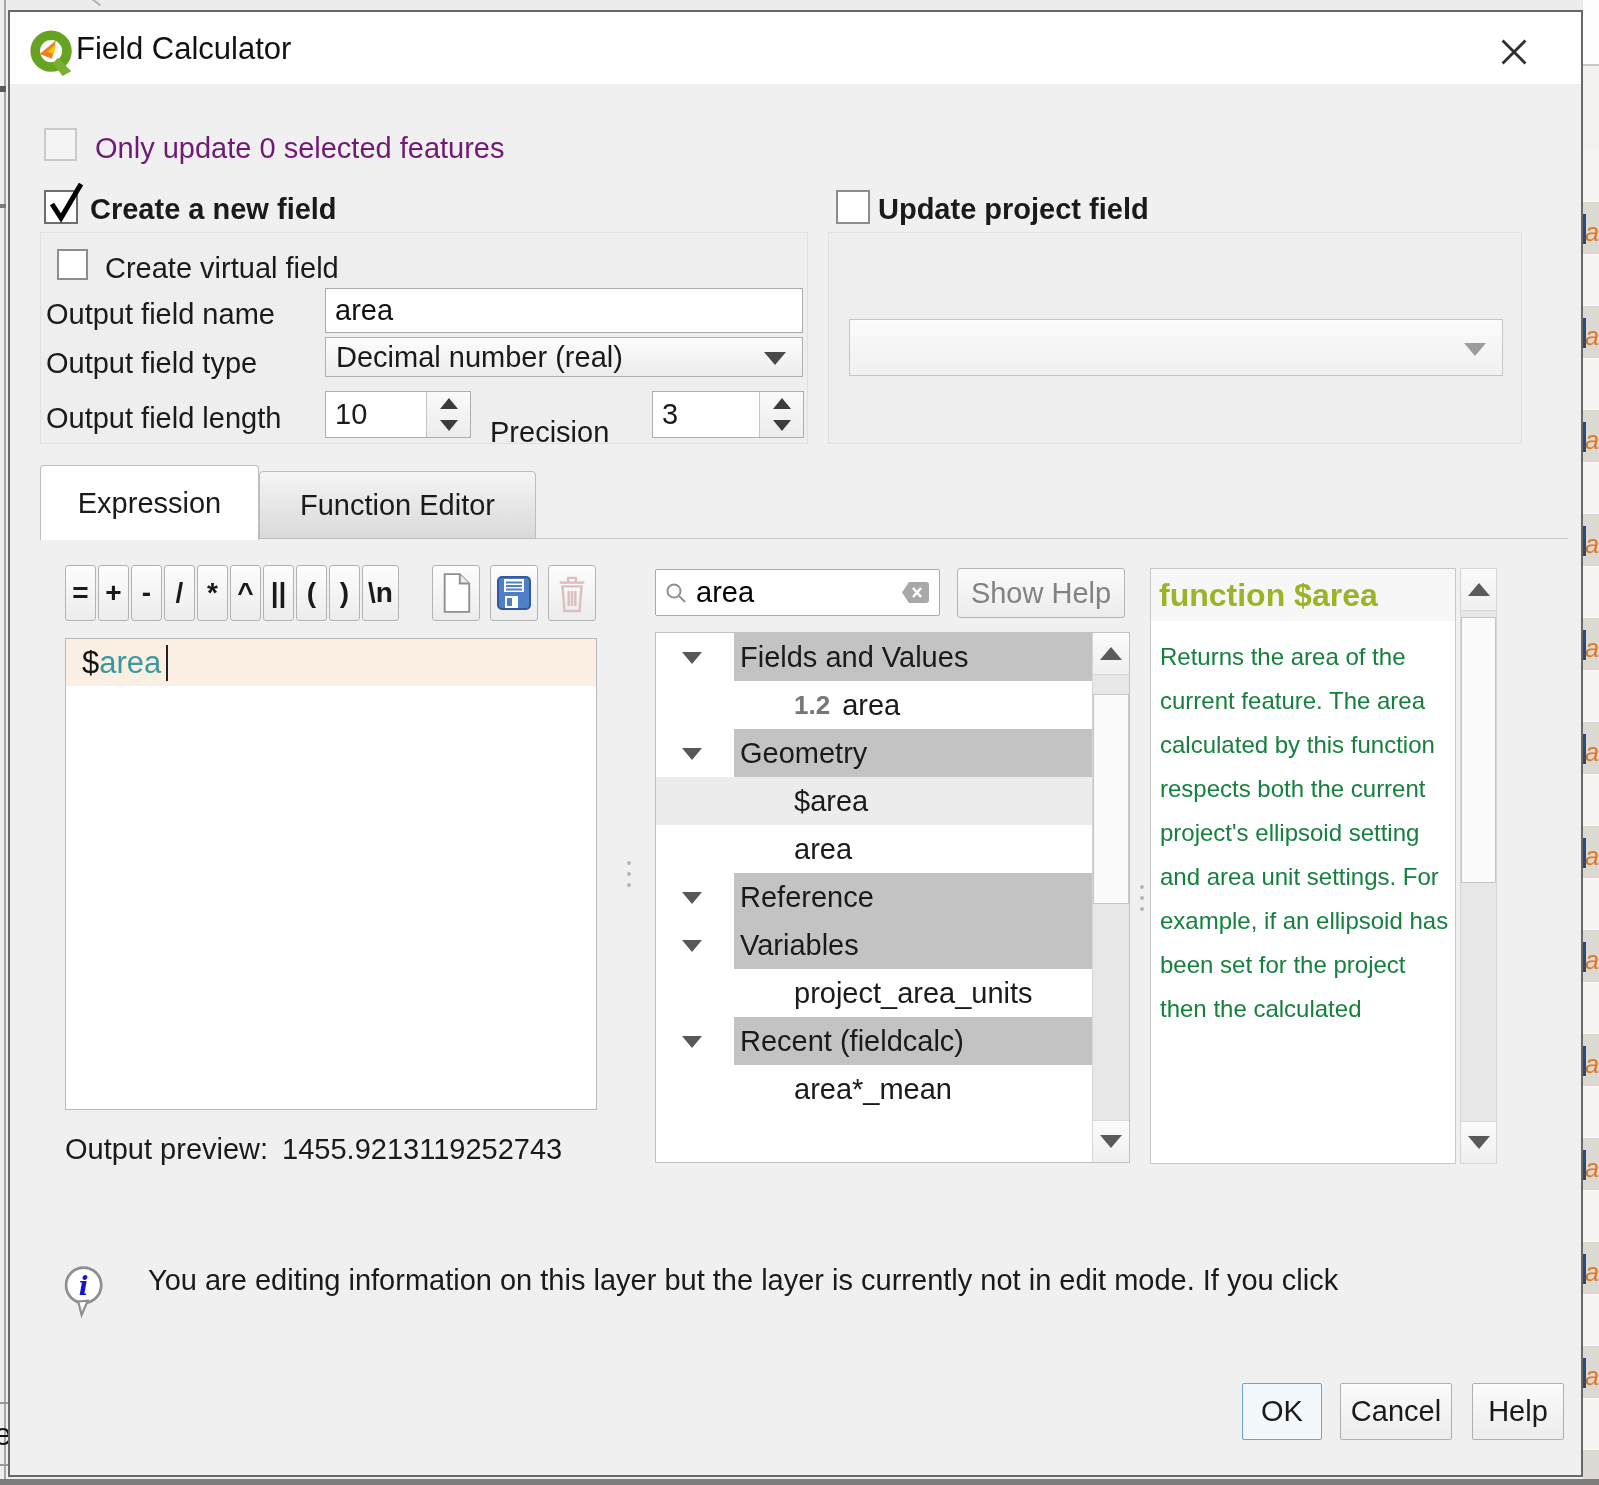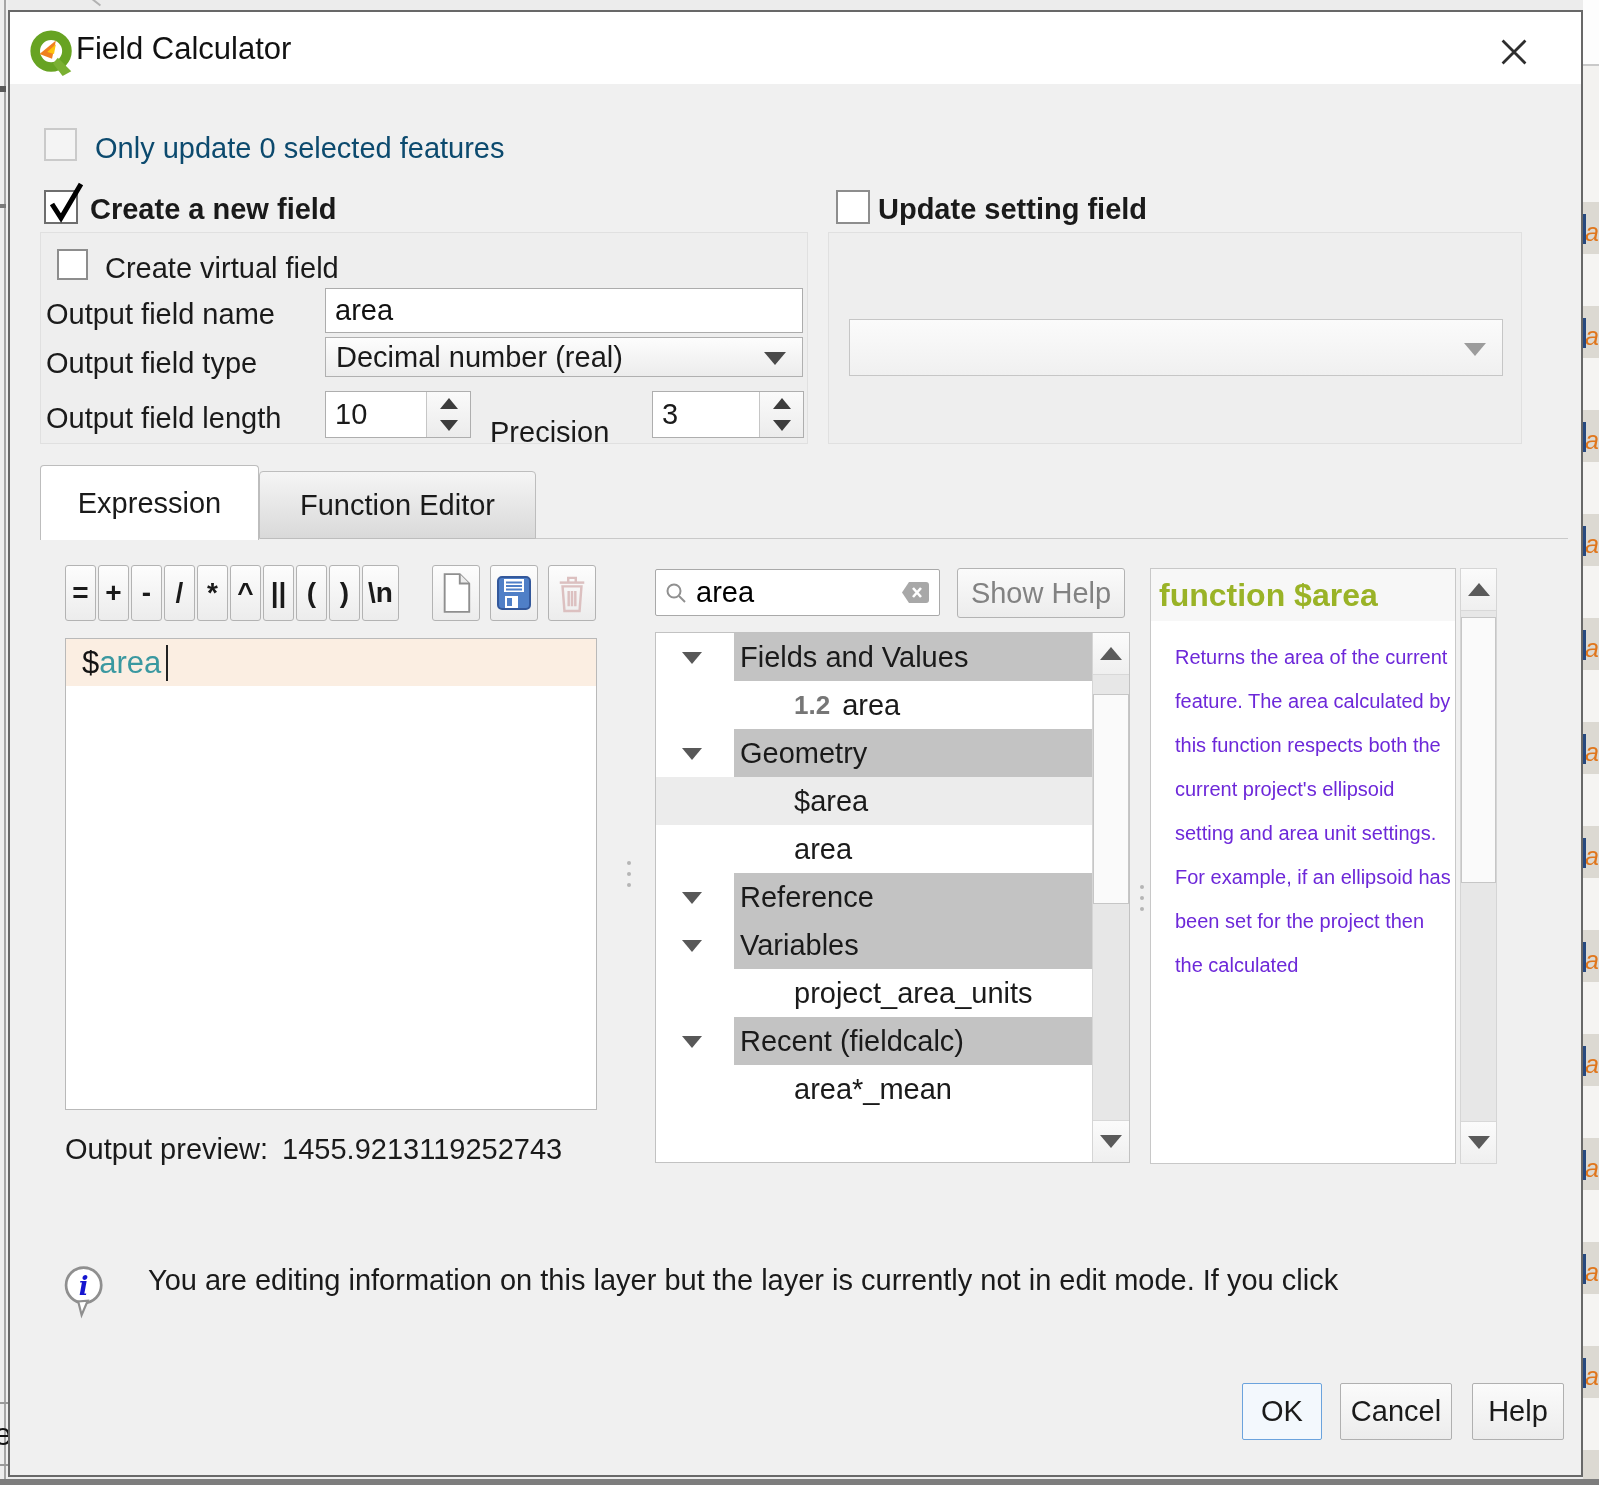--- a/index.html
+++ b/index.html
@@ -36,21 +36,21 @@
   .title-text { position:absolute; left:66px; top:19px; font-size:31px; color:#111; }
   .logo { position:absolute; left:18px; top:14px; width:50px; height:54px; }
   .close-btn { position:absolute; left:1484px; top:20px; width:40px; height:40px; display:flex; align-items:center; justify-content:center; cursor:pointer; }
 
   
   .cb { position:absolute; width:33px; height:33px; background:#fff; border:2px solid #8d8d8d; }
   .cb.disabled { background:#f4f4f4; border-color:#cacaca; }
   .cb .check { position:absolute; left:-3px; top:-14px; width:46px; height:50px; }
   .cb-label { position:absolute; font-size:29px; }
   .bold { font-weight:bold; }
-  .gray-label { color:#0c4a6e; }
+  .gray-label { color:#701a75; }
 
   
   .groupbox { position:absolute; background:#eeeeee; border:1px solid #e0e0e0; }
   .form-label { position:absolute; font-size:29px; color:#1a1a1a; }
   .text-input { position:absolute; background:#fff; border:1px solid #acacac; font-size:29px;
                 padding:0 9px; font-family:"Liberation Sans",sans-serif; color:#111; }
   .combo { position:absolute; border:1px solid #b0b0b0; background:linear-gradient(#fdfdfd,#ececec);
            display:flex; align-items:center; font-size:29px; padding-left:10px; }
   .combo .arrow { position:absolute; right:16px; top:50%; margin-top:-5px;
      width:0; height:0; border-left:11px solid transparent; border-right:11px solid transparent; border-top:13px solid #4a4a4a; }
@@ -121,21 +121,21 @@
   .sbtn.top { top:0; border-bottom:1px solid #d8d8d8; }
   .sbtn.bottom { bottom:0; border-top:1px solid #d8d8d8; }
   .s-up { width:0;height:0;border-left:11px solid transparent;border-right:11px solid transparent;border-bottom:13px solid #5a5a5a; }
   .s-dn { width:0;height:0;border-left:11px solid transparent;border-right:11px solid transparent;border-top:13px solid #5a5a5a; }
   .sthumb { position:absolute; left:0px; right:0px; background:#fafafa; border:1px solid #c6c6c6; }
 
   
   .help { position:absolute; background:#fff; border:1px solid #c8c8c8; overflow:hidden; }
   .help-title { height:52px; background:#f7f7f7; display:flex; align-items:center; padding-left:8px;
                 font-size:32px; font-weight:bold; color:#9ab327; }
-  .help-body { padding:14px 4px 0 24px; font-size:20px; line-height:44px; color:#6d28d9; }
+  .help-body { padding:14px 4px 0 9px; font-size:24px; line-height:44px; color:#15803d; }
 
   .splitter { position:absolute; width:8px; height:60px; display:flex; flex-direction:column; align-items:center; justify-content:center; gap:7px; }
   .splitter i { width:4px; height:4px; background:#b5b5b5; border-radius:50%; }
 
   
   .notice-icon { position:absolute; width:46px; height:56px; }
   .notice-text { position:absolute; font-size:29px; line-height:40px; }
 
   
   .action { position:absolute; height:57px; border:1px solid #b0b0b0; border-radius:2px;
@@ -210,21 +210,21 @@
     <div class="cb-label gray-label" style="left:85px; top:120px;">Only update 0 selected features</div>
 
     <div class="cb" style="left:34px; top:178px; width:34px; height:34px; border-color:#6e6e6e;">
       <svg class="check" viewBox="0 0 44 50">
         <path d="M8 26 L17 40 L37 6" stroke="#000" stroke-width="5" fill="none"></path>
       </svg>
     </div>
     <div class="cb-label bold" style="left:80px; top:181px;">Create a new field</div>
 
     <div class="cb" style="left:826px; top:178px; width:34px; height:34px;"></div>
-    <div class="cb-label bold" style="left:868px; top:181px;">Update setting field</div>
+    <div class="cb-label bold" style="left:868px; top:181px;">Update project field</div>
 
     <div class="groupbox" style="left:30px; top:220px; width:768px; height:212px;">
       <div class="cb" style="left:16px; top:16px; width:31px; height:31px;"></div>
       <div class="cb-label" style="left:64px; top:19px;">Create virtual field</div>
     </div>
     <div class="form-label" style="left:36px; top:286px;">Output field name</div>
     <input class="text-input" style="left: 315px; top: 276px; width: 478px; height: 45px;" value="area">
     <div class="form-label" style="left:36px; top:335px;">Output field type</div>
     <div class="combo" style="left:315px; top:325px; width:478px; height:40px;">
       <span>Decimal number (real)</span>

